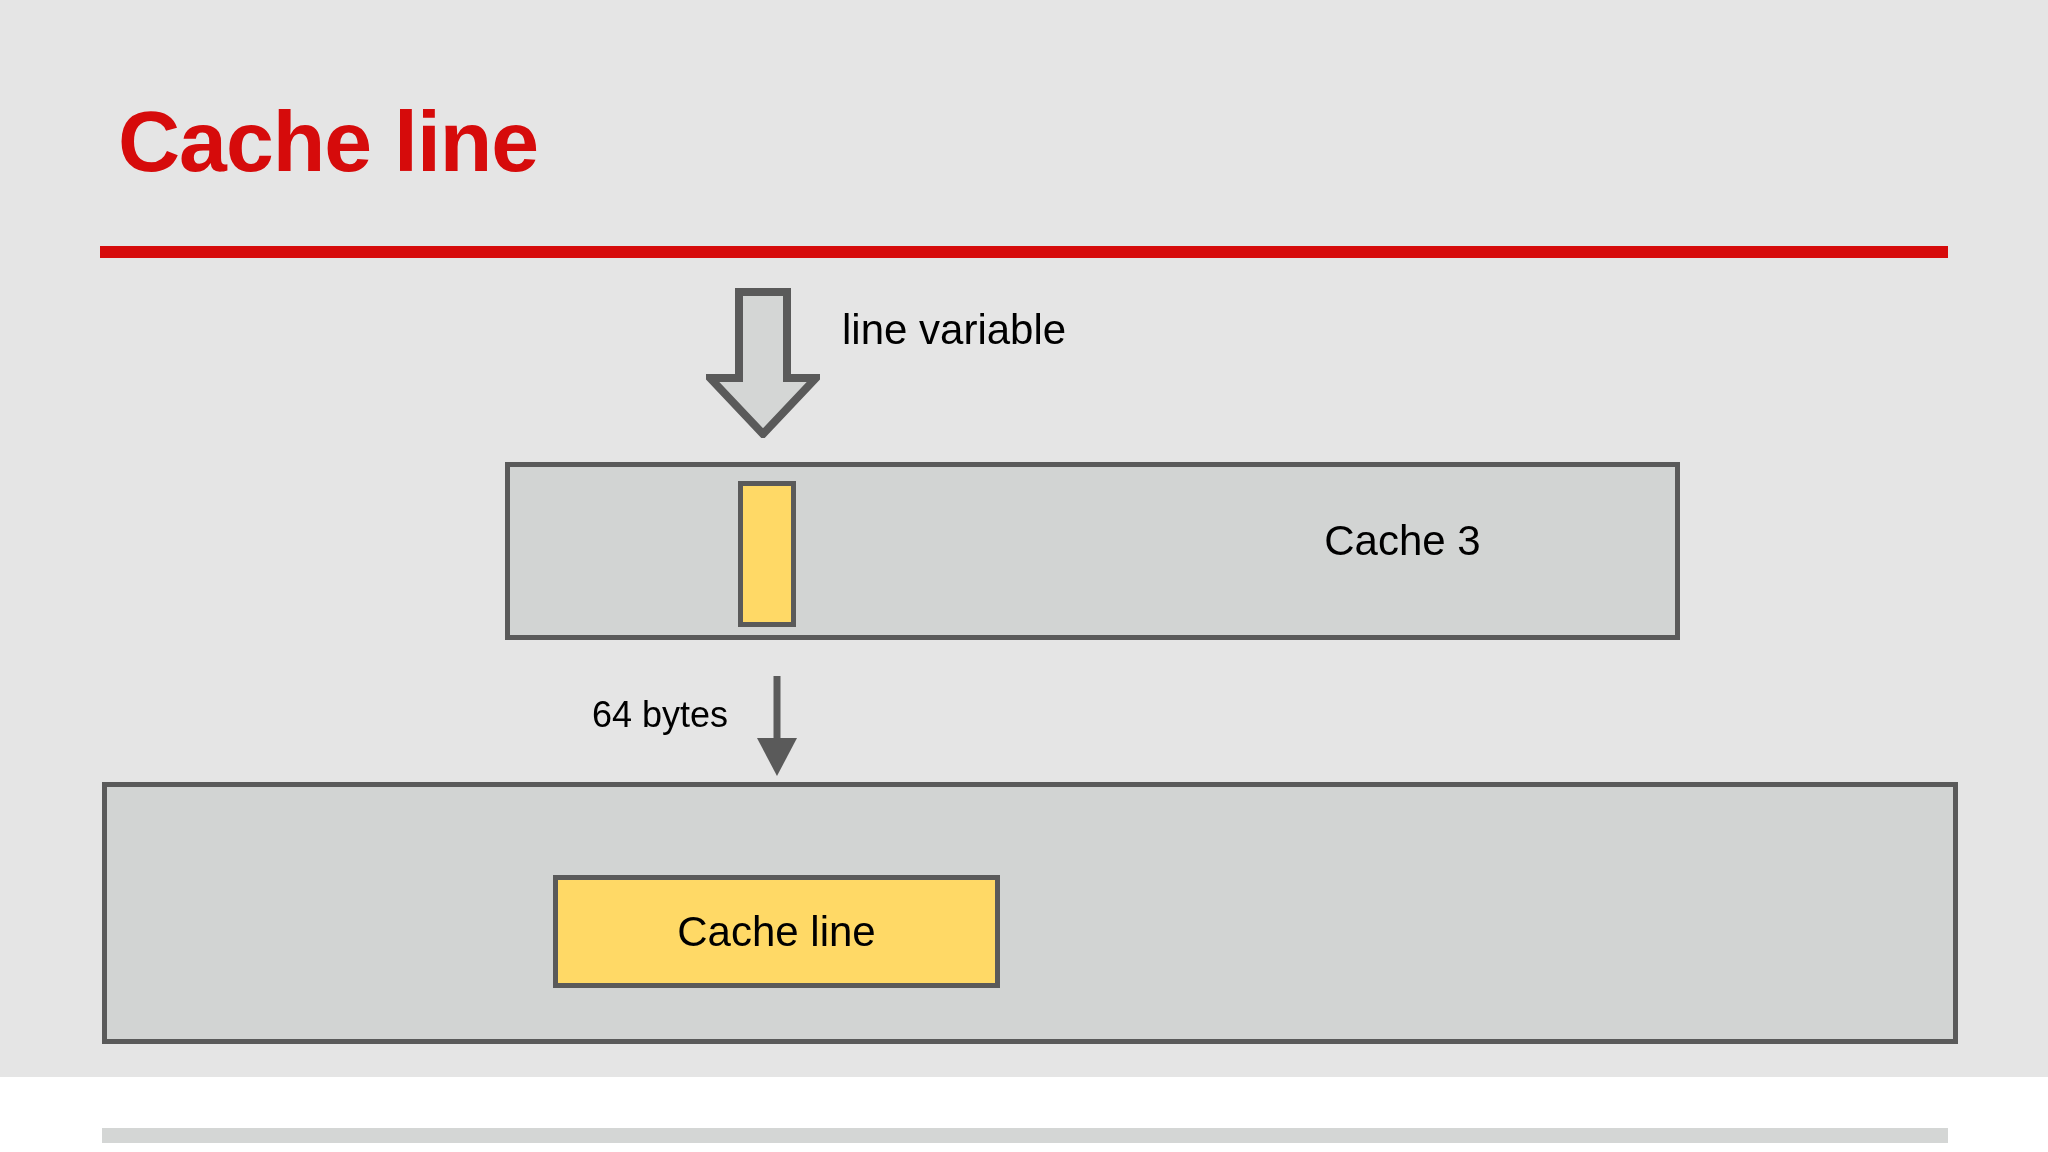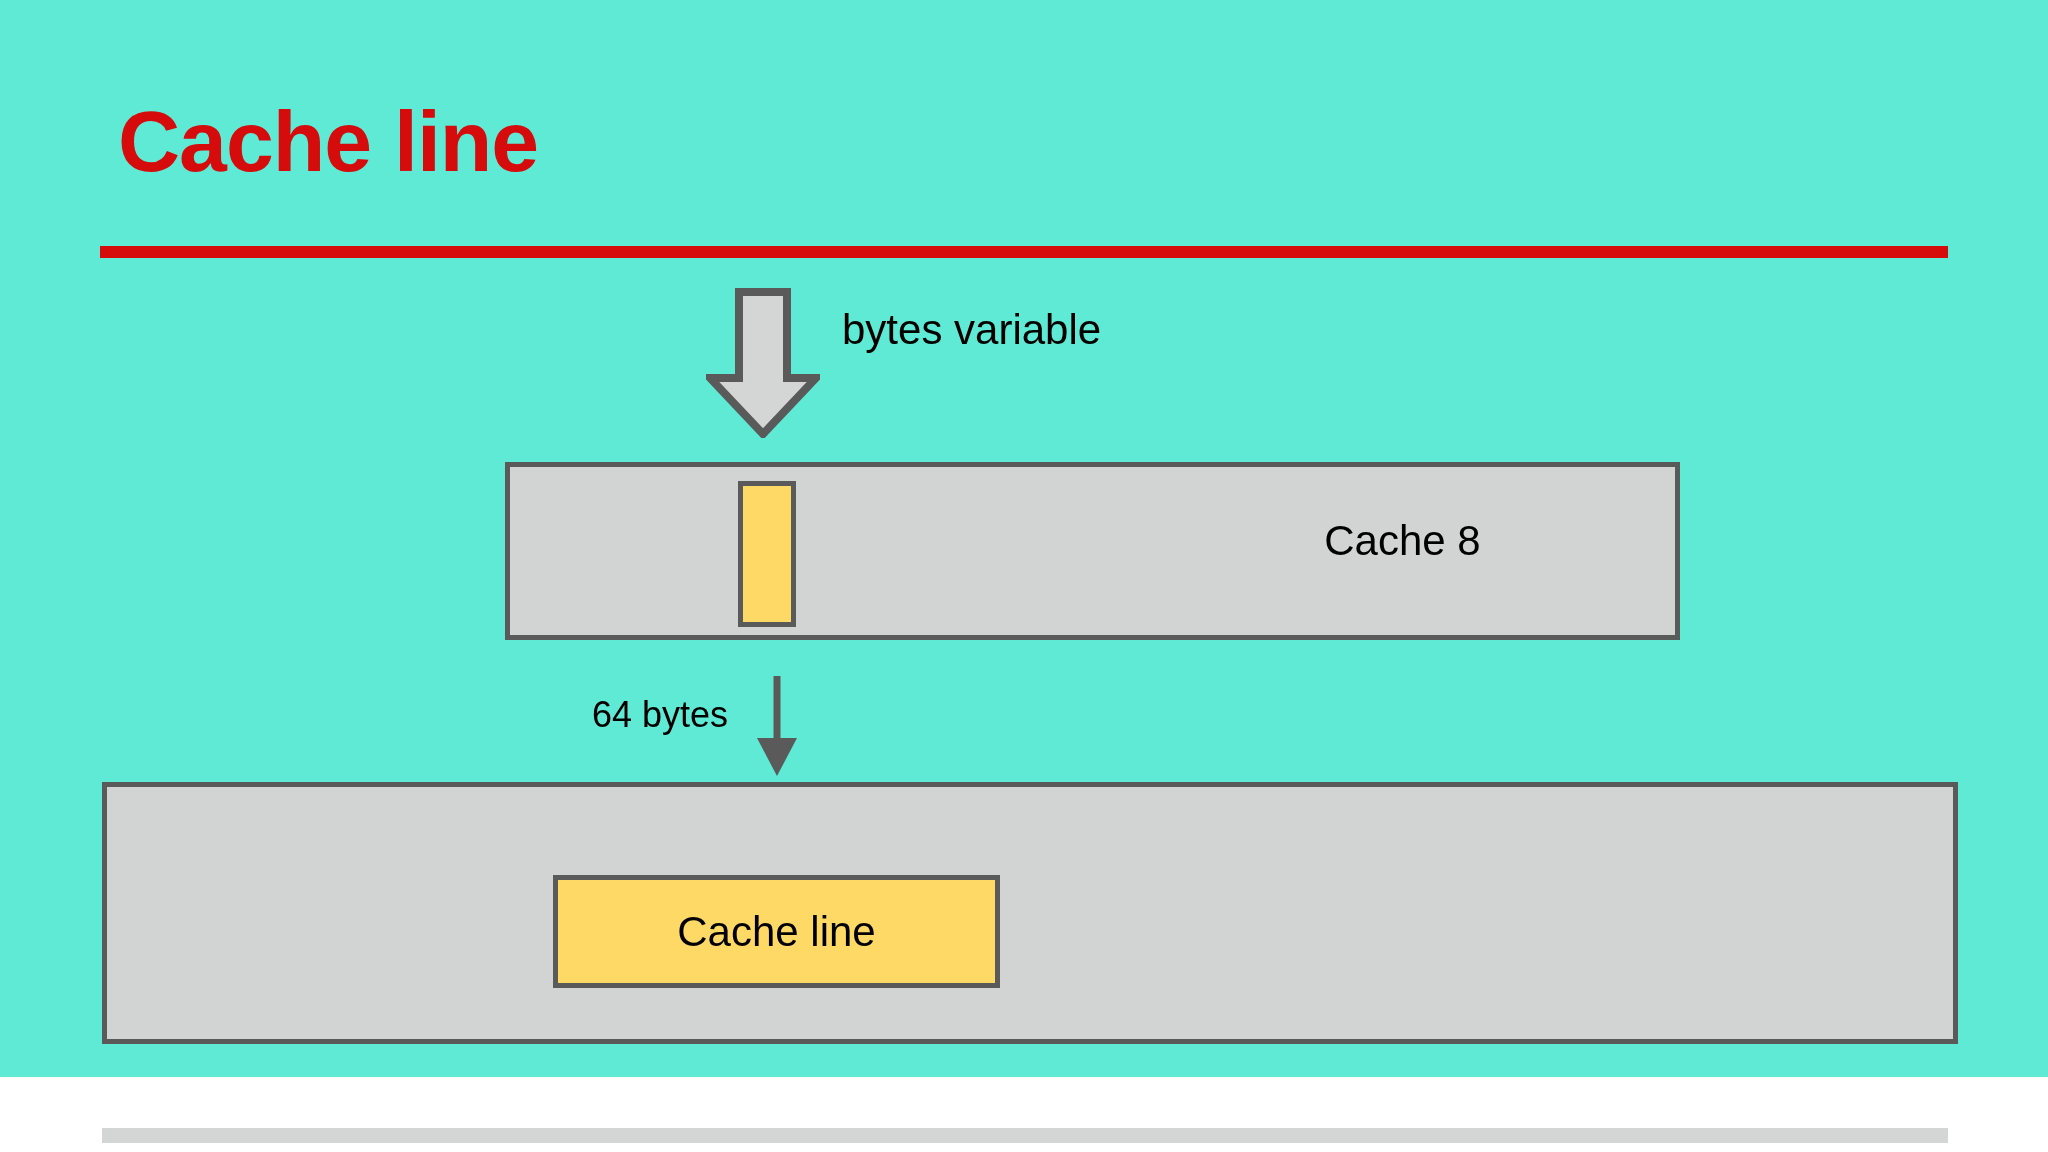--- a/index.html
+++ b/index.html
@@ -15,21 +15,21 @@
     overflow: hidden;
     font-family: "Liberation Sans", sans-serif;
     color: #000000;
   }
 
   #slide {
     position: absolute;
     left: 0; top: 0;
     width: 2048px;
     height: 1077px;
-    background: #5eead4;
+    background: #e5e5e5;
   }
 
   
   #slide-title {
     position: absolute;
     left: 118px;
     top: 96px;
     font-size: 86px;
     font-weight: bold;
     color: #d60b0b;
@@ -165,25 +165,25 @@
   <div id="slide-title">Cache line</div>
 
   <div id="title-rule"></div>
 
   <div id="block-arrow">
     <svg viewBox="0 0 114 150" xmlns="http://www.w3.org/2000/svg">
       <polygon points="33,4 81,4 81,90 110,90 57,146 4,90 33,90" fill="#d4d6d5" stroke="#5a5a5a" stroke-width="8" stroke-linejoin="miter"></polygon>
     </svg>
   </div>
 
-  <div id="read-variable-label">bytes variable</div>
+  <div id="read-variable-label">line variable</div>
 
   <div id="cache1-box">
     <div id="cache1-variable"></div>
-    <div id="cache1-label">Cache 8</div>
+    <div id="cache1-label">Cache 3</div>
   </div>
 
   <div id="bytes-label">64 bytes</div>
 
   <div id="thin-arrow">
     <svg viewBox="0 0 50 110" xmlns="http://www.w3.org/2000/svg">
       <line x1="25" y1="4" x2="25" y2="72" stroke="#5a5a5a" stroke-width="7"></line>
       <polygon points="25,104 5,66 45,66" fill="#5a5a5a"></polygon>
     </svg>
   </div>

